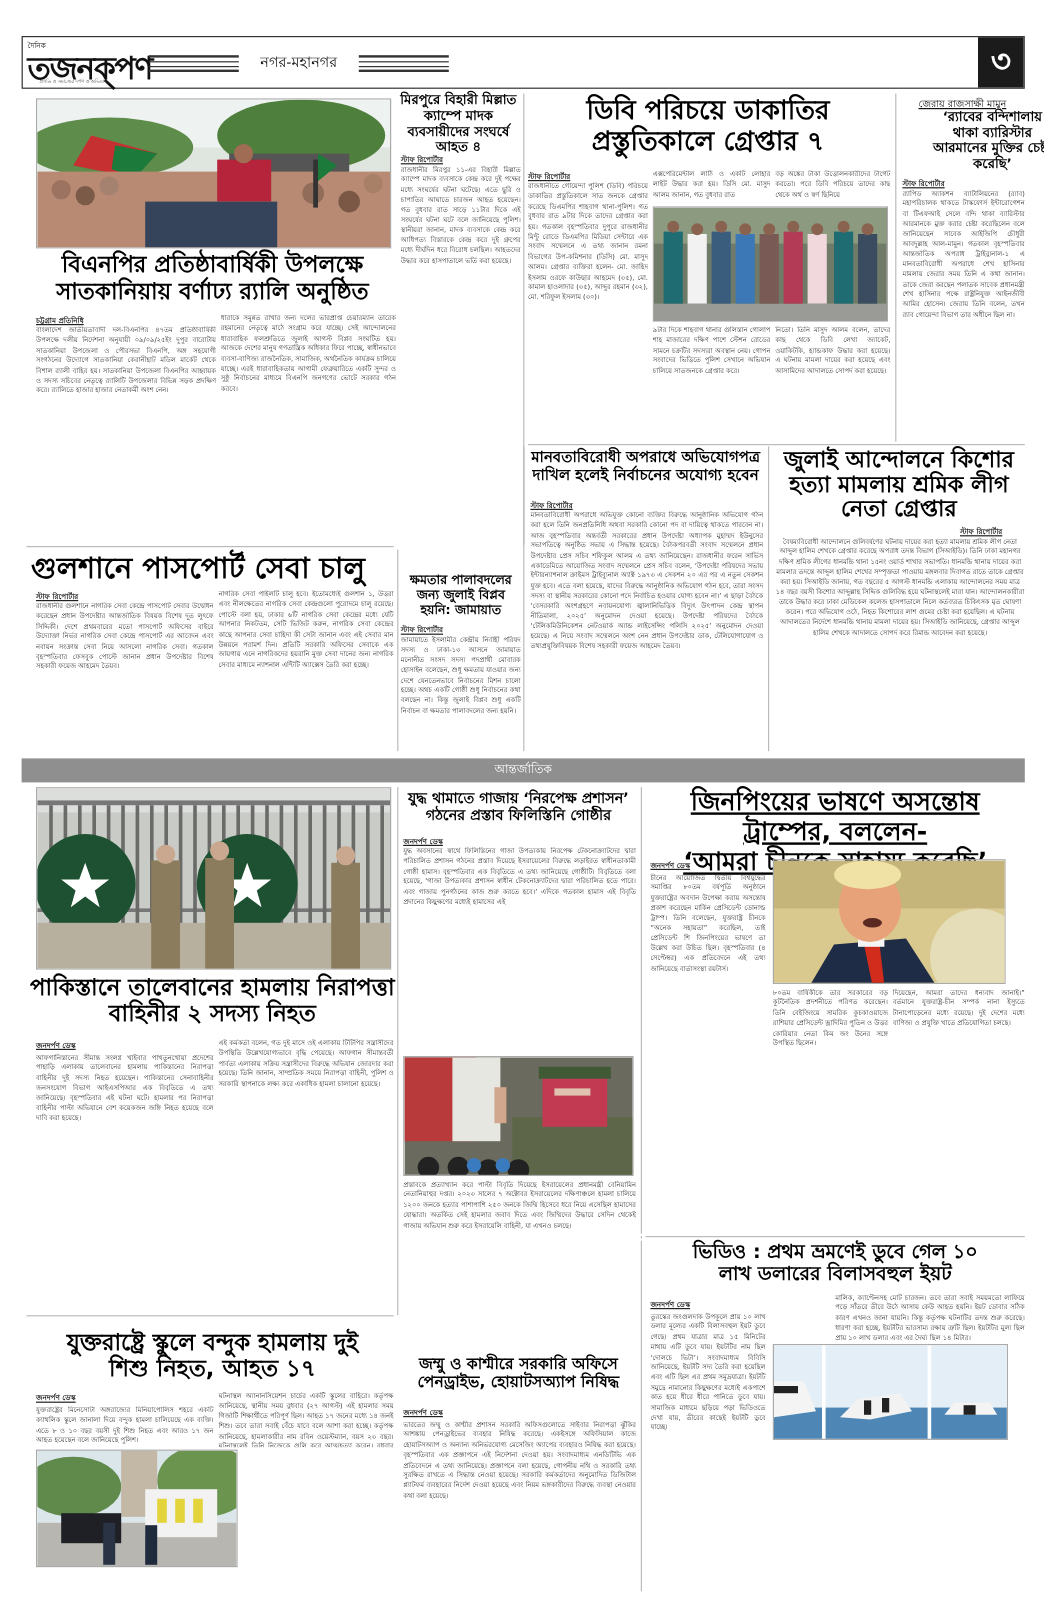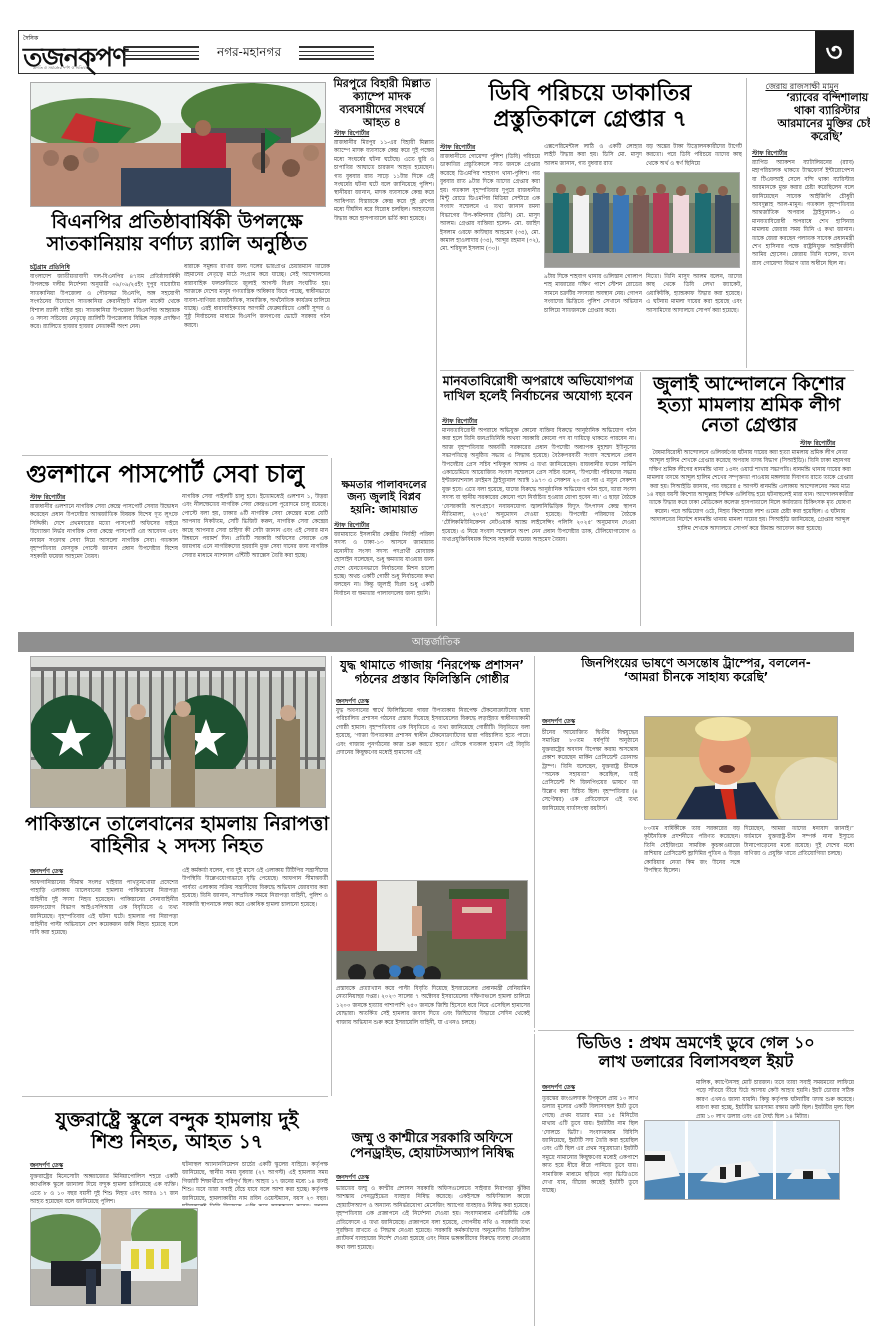--- a/index.html
+++ b/index.html
@@ -232,21 +232,21 @@
       </g>
     <g fill="#3a7bbf">
         <circle cx="58" cy="90" r="6"></circle>
         <circle cx="82" cy="90" r="6"></circle>
       </g>
   </svg>
 </div>
 <div class="abs body-text" style="left:336px;top:984px;width:194px;height:104px;">প্রস্তাবকে প্রত্যাখ্যান করে পাল্টা বিবৃতি দিয়েছে ইসরায়েলের প্রধানমন্ত্রী বেনিয়ামিন নেতানিয়াহুর দপ্তর। ২০২৩ সালের ৭ অক্টোবর ইসরায়েলের দক্ষিণাঞ্চলে হামলা চালিয়ে ১২০০ জনকে হত্যার পাশাপাশি ২৫০ জনকে জিম্মি হিসেবে ধরে নিয়ে এসেছিল হামাসের যোদ্ধারা। অতর্কিত সেই হামলার জবাব দিতে এবং জিম্মিদের উদ্ধারে সেদিন থেকেই গাজায় অভিযান শুরু করে ইসরায়েলি বাহিনী, যা এখনও চলছে।</div>
 <div class="vline" style="left:534px;top:656px;height:372px;"></div>
 
-<div class="abs headline" style="left:538px;top:656px;width:316px;font-size:12px;">
+<div class="abs headline" style="left:538px;top:656px;width:316px;font-size:21px;text-decoration:underline;">
   <div>জিনপিংয়ের ভাষণে অসন্তোষ ট্রাম্পের, বললেন-</div>
   <div>‘আমরা চীনকে সাহায্য করেছি’</div>
 </div>
 <div class="abs byline" style="left:542px;top:716px;">জনদর্পণ ডেস্ক</div>
 <div class="abs body-text" style="left:542px;top:728px;width:96px;height:296px;">চীনের আয়োজিত দ্বিতীয় বিশ্বযুদ্ধের সমাপ্তির ৮০তম বর্ষপূর্তি অনুষ্ঠানে যুক্তরাষ্ট্রের অবদান উপেক্ষা করায় অসন্তোষ প্রকাশ করেছেন মার্কিন প্রেসিডেন্ট ডোনাল্ড ট্রাম্প। তিনি বলেছেন, যুক্তরাষ্ট্র চীনকে “অনেক সহায়তা” করেছিল, তাই প্রেসিডেন্ট শি জিনপিংয়ের ভাষণে তা উল্লেখ করা উচিত ছিল। বৃহস্পতিবার (৪ সেপ্টেম্বর) এক প্রতিবেদনে এই তথ্য জানিয়েছে বার্তাসংস্থা রয়টার্স।</div>
 <div class="abs photo" style="left:644px;top:716px;width:194px;height:104px;">
   <svg width="194" height="104">
     <rect width="194" height="104" fill="#d9c98f"></rect>
     <rect x="0" y="0" width="194" height="40" fill="#c6b57a"></rect>
     <ellipse cx="170" cy="80" rx="40" ry="40" fill="#e5dcb8"></ellipse>
@@ -282,21 +282,21 @@
         <rect x="100" y="40" width="8" height="20"></rect>
         <rect x="115" y="40" width="8" height="20"></rect>
         <rect x="130" y="40" width="8" height="20"></rect>
       </g>
     <rect x="55" y="60" width="10" height="35" fill="#2a3343"></rect>
     <rect x="90" y="62" width="10" height="33" fill="#1f2a3c"></rect>
   </svg>
 </div>
 <div class="vline" style="left:534px;top:1030px;height:2px;"></div>
 
-<div class="abs headline" style="left:334px;top:1130px;width:196px;font-size:13px;font-family:Liberation Serif, serif;">
+<div class="abs headline" style="left:334px;top:1130px;width:196px;font-size:13px;">
   <div>জম্মু ও কাশ্মীরে সরকারি অফিসে</div>
   <div>পেনড্রাইভ, হোয়াটসঅ্যাপ নিষিদ্ধ</div>
 </div>
 <div class="abs byline" style="left:336px;top:1172px;">জনদর্পণ ডেস্ক</div>
 <div class="abs body-text" style="left:336px;top:1184px;width:194px;height:140px;">ভারতের জম্মু ও কাশ্মীর প্রশাসন সরকারি অফিসগুলোতে সাইবার নিরাপত্তা ঝুঁকির আশঙ্কায় পেনড্রাইভের ব্যবহার নিষিদ্ধ করেছে। একইসঙ্গে অফিসিয়াল কাজে হোয়াটসঅ্যাপ ও অন্যান্য অনির্ভরযোগ্য মেসেজিং অ্যাপের ব্যবহারও নিষিদ্ধ করা হয়েছে। বৃহস্পতিবার এক প্রজ্ঞাপনে এই নির্দেশনা দেওয়া হয়। সংবাদমাধ্যম এনডিটিভি এক প্রতিবেদনে এ তথ্য জানিয়েছে। প্রজ্ঞাপনে বলা হয়েছে, গোপনীয় নথি ও সরকারি তথ্য সুরক্ষিত রাখতে এ সিদ্ধান্ত নেওয়া হয়েছে। সরকারি কর্মকর্তাদের অনুমোদিত ডিজিটাল প্ল্যাটফর্ম ব্যবহারের নির্দেশ দেওয়া হয়েছে এবং নিয়ম ভঙ্গকারীদের বিরুদ্ধে ব্যবস্থা নেওয়ার কথা বলা হয়েছে।</div>
 <div class="vline" style="left:534px;top:1034px;height:292px;"></div>
 
 <div class="hline" style="left:538px;top:1030px;width:316px;"></div>
 <div class="abs headline" style="left:538px;top:1034px;width:316px;font-size:16px;">
   <div>ভিডিও : প্রথম ভ্রমণেই ডুবে গেল ১০</div>

